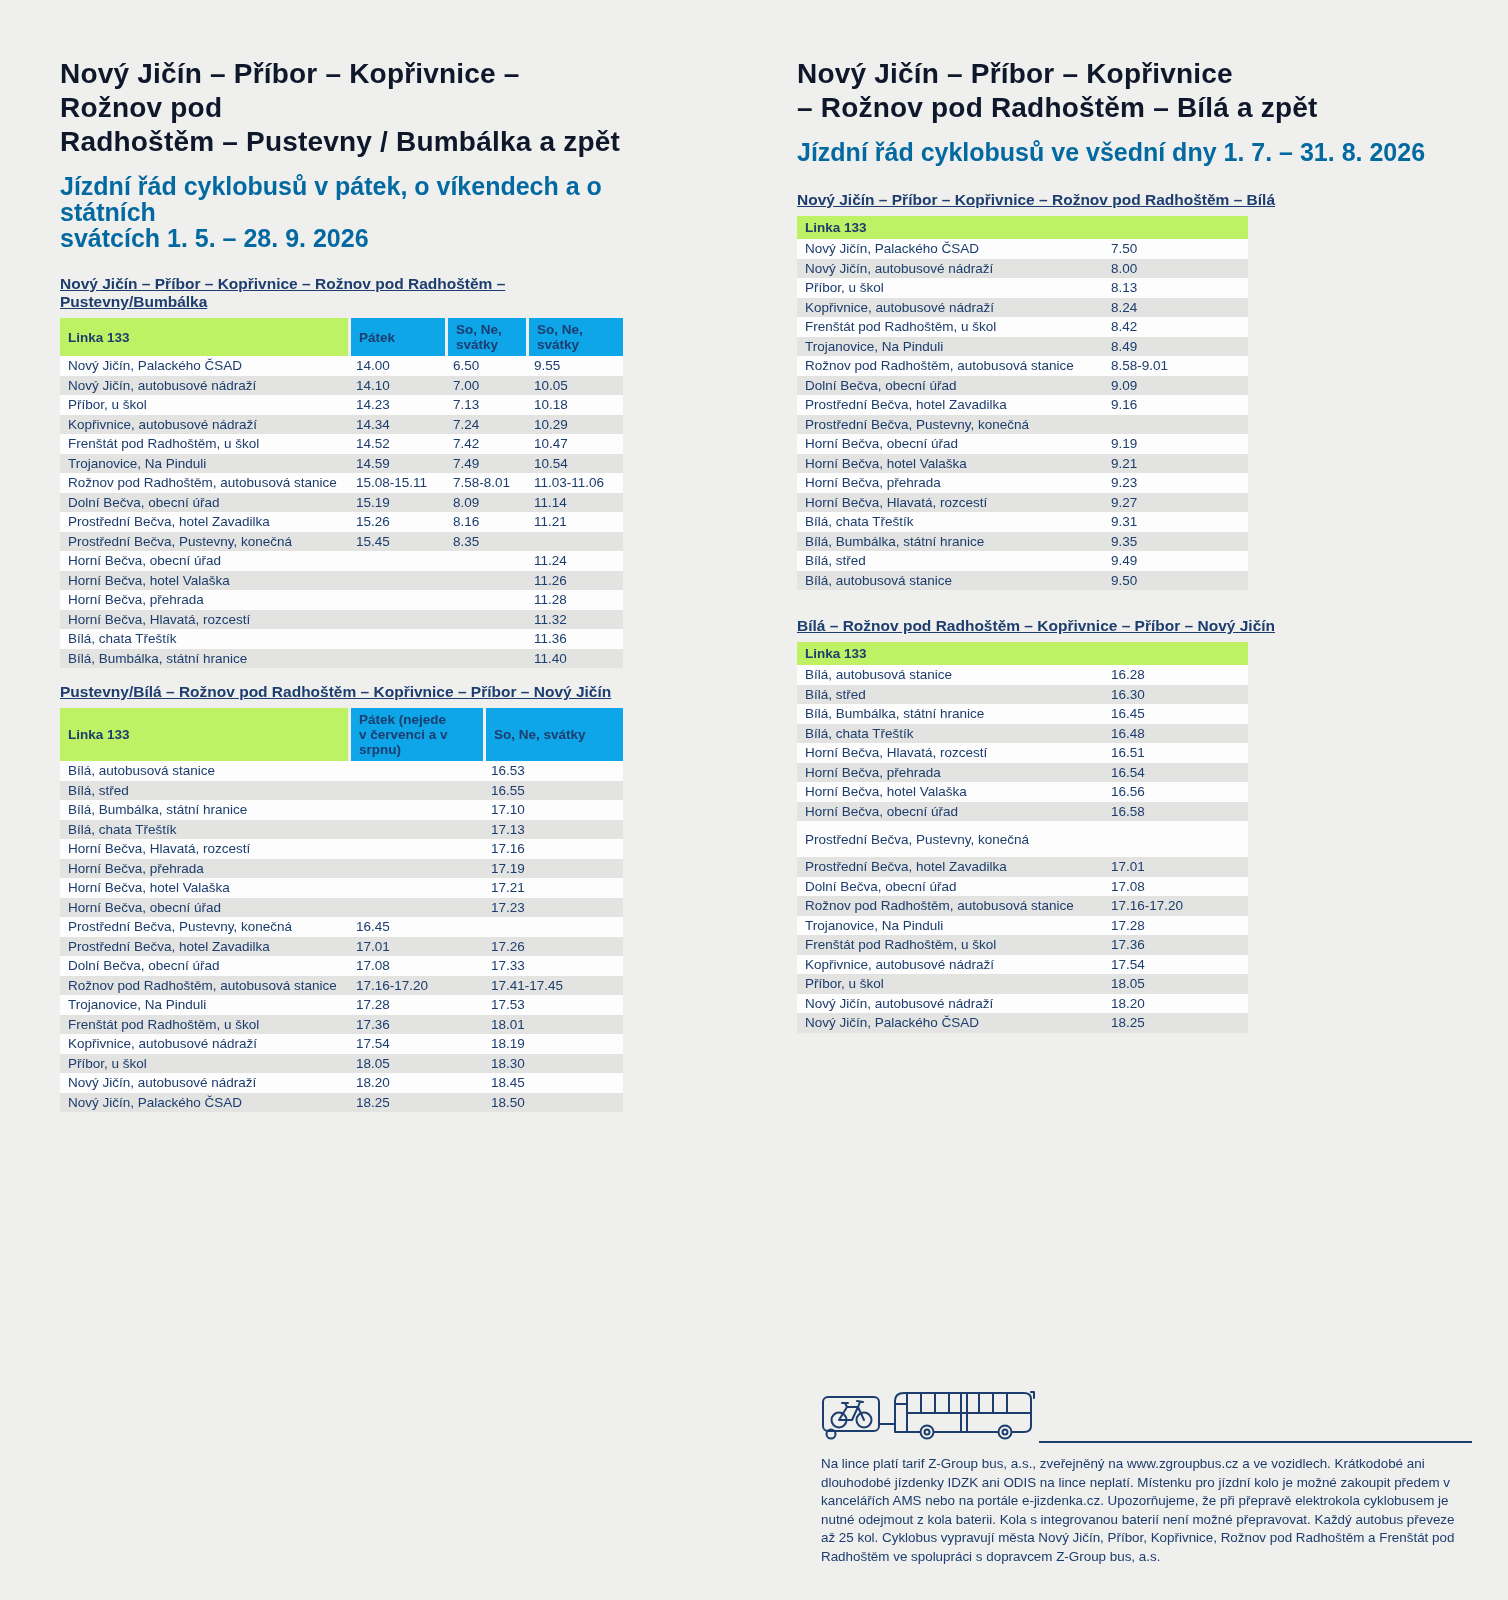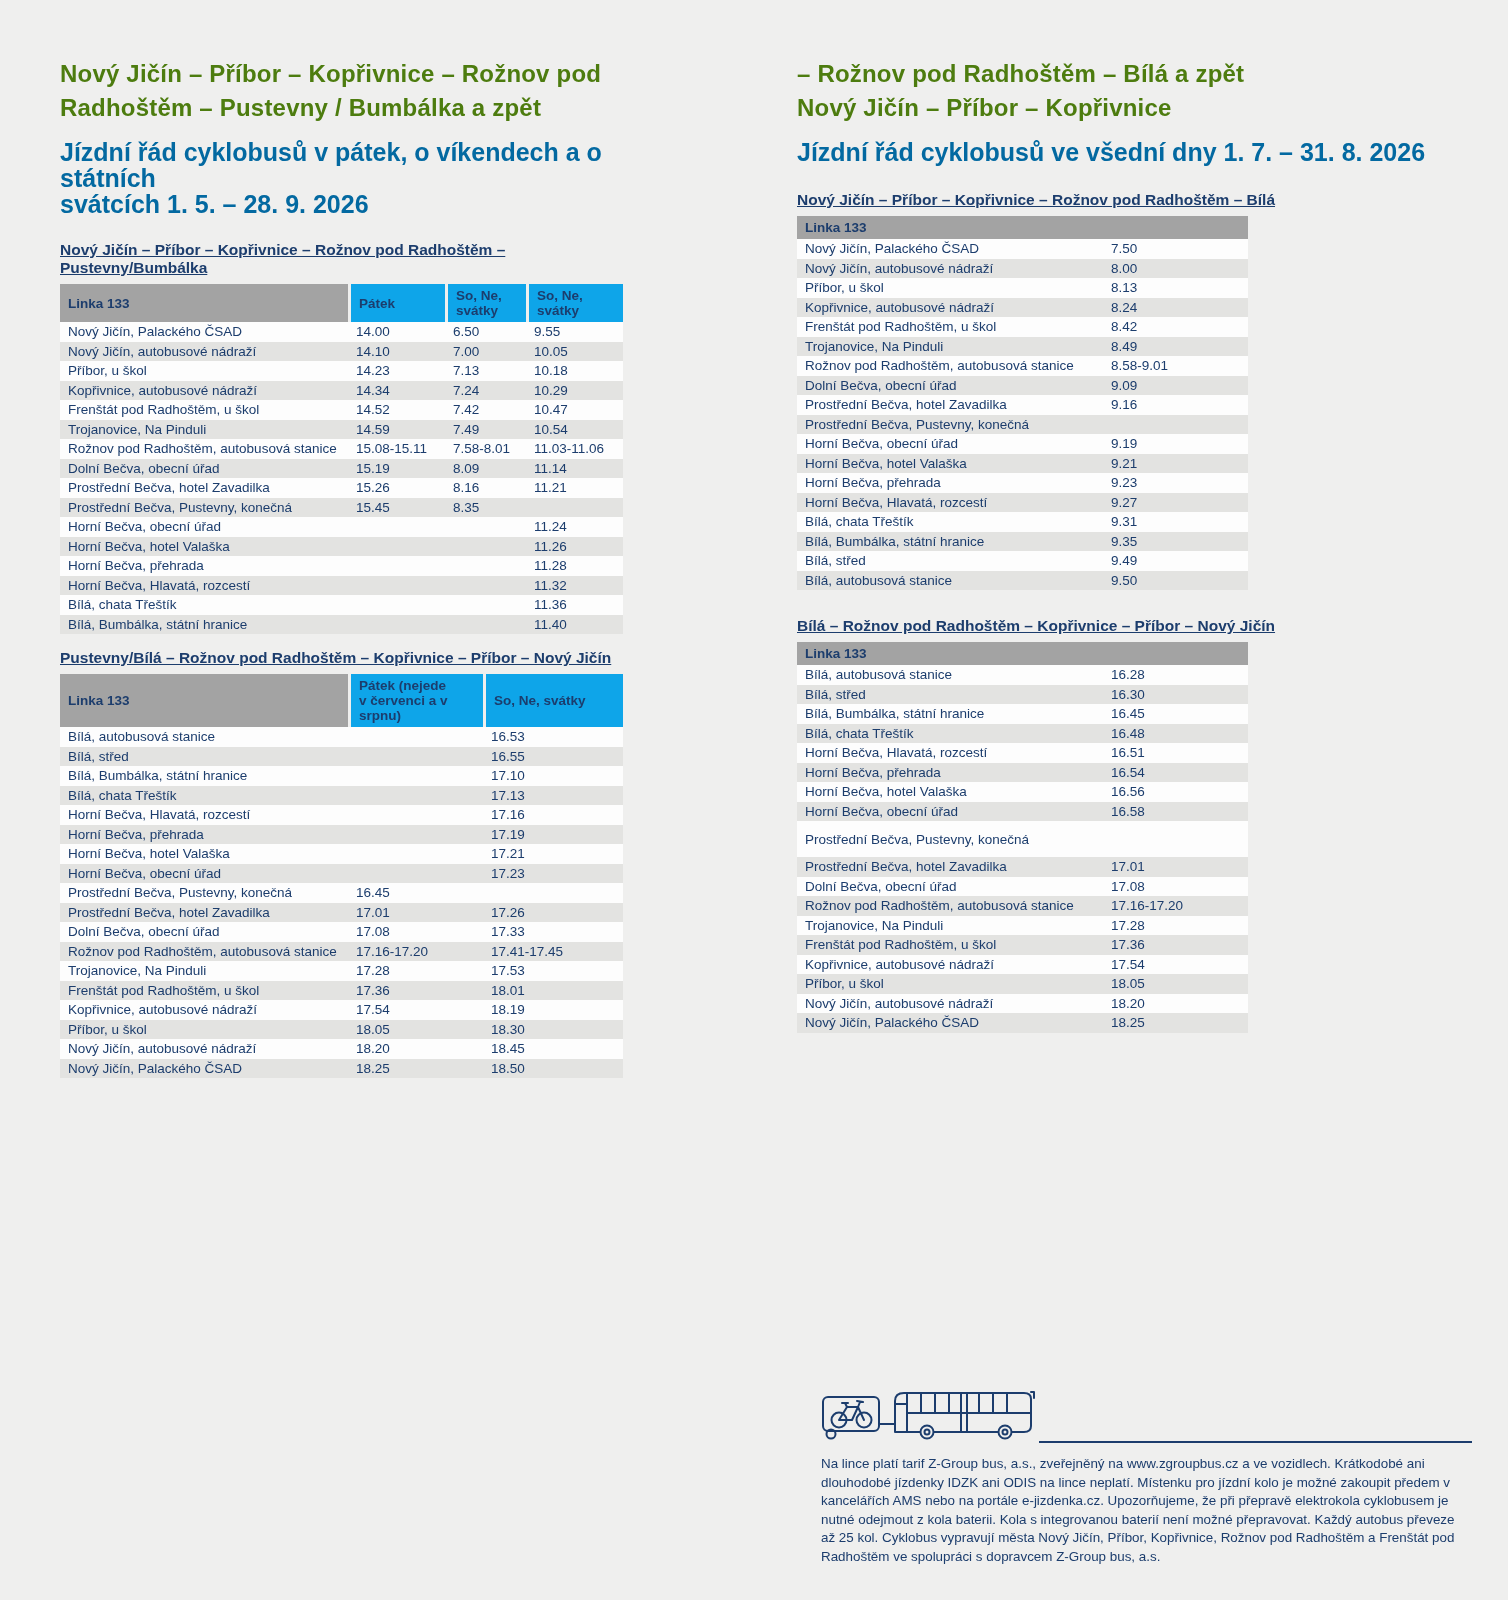--- a/index.html
+++ b/index.html
@@ -8,43 +8,43 @@
     background:#efefee;
     font-family:"Liberation Sans", sans-serif;
     color:#1c3d6d;
     -webkit-font-smoothing:antialiased;
   }
   .col{position:absolute;top:57px;}
   .col-left{left:60px;width:563px;}
   .col-right{left:797px;width:651px;}
 
   .main-title{
-    font-size:24px;font-weight:bold;line-height:34px;
-    color:#4d7c0f;letter-spacing:.2px;
+    font-size:28px;font-weight:bold;line-height:34px;
+    color:#0f172a;letter-spacing:.2px;
   }
   .subtitle{
     margin-top:14px;font-size:25px;font-weight:bold;line-height:26px;
     color:#0369a1;
   }
   .table-heading{
     font-weight:bold;font-size:15.5px;line-height:18px;color:#1c3d6d;text-decoration:underline;
   }
   .heading-1{margin-top:24px;}
   .heading-2{margin-top:15px;}
   .col-right .heading-1{margin-top:26px;}
   .col-right .heading-2{margin-top:27px;}
 
   table{border-collapse:separate;border-spacing:0;margin-top:7px;table-layout:fixed;}
   .tbl-left{width:563px;}
   .tbl-right{width:451px;}
   th,td{text-align:left;vertical-align:middle;font-size:13.5px;}
   th{
     font-weight:bold;color:#1c3d6d;padding:4px 8px;line-height:15px;
   }
-  th.cell-green{background:#a3a3a3;}
+  th.cell-green{background:#bef264;}
   th.cell-blue{background:#0ea5e9;border-left:3px solid #efefee;}
   th.prewrap{white-space:pre-line;}
   .tbl-left th{height:24px;}
   .tbl-left.t2 th{height:20px;}
   .tbl-right th{height:14px;}
   td{padding:2px 8px;height:15.5px;line-height:15px;white-space:nowrap;overflow:hidden;}
   tr.row-white td{background:#fdfdfd;}
   tr.row-gray td{background:#e3e3e1;}
   tr.row-tall td{height:32px;}
 
@@ -304,22 +304,22 @@
           <td>Nový Jičín, Palackého ČSAD</td>
           <td>18.25</td>
           <td>18.50</td>
         </tr>
       </tbody>
   </table>
 </div>
 
 <div class="col col-right">
   <div class="main-title">
+    <div>Nový Jičín – Příbor – Kopřivnice</div>
     <div>– Rožnov pod Radhoštěm – Bílá a zpět</div>
-    <div>Nový Jičín – Příbor – Kopřivnice</div>
   </div>
   <div class="subtitle">Jízdní řád cyklobusů ve všední dny 1. 7. – 31. 8. 2026</div>
 
   <div class="table-heading heading-1">Nový Jičín – Příbor – Kopřivnice – Rožnov pod Radhoštěm – Bílá</div>
   <table class="tbl-right">
     <colgroup>
         <col>
         <col>
       </colgroup>
     <thead>

